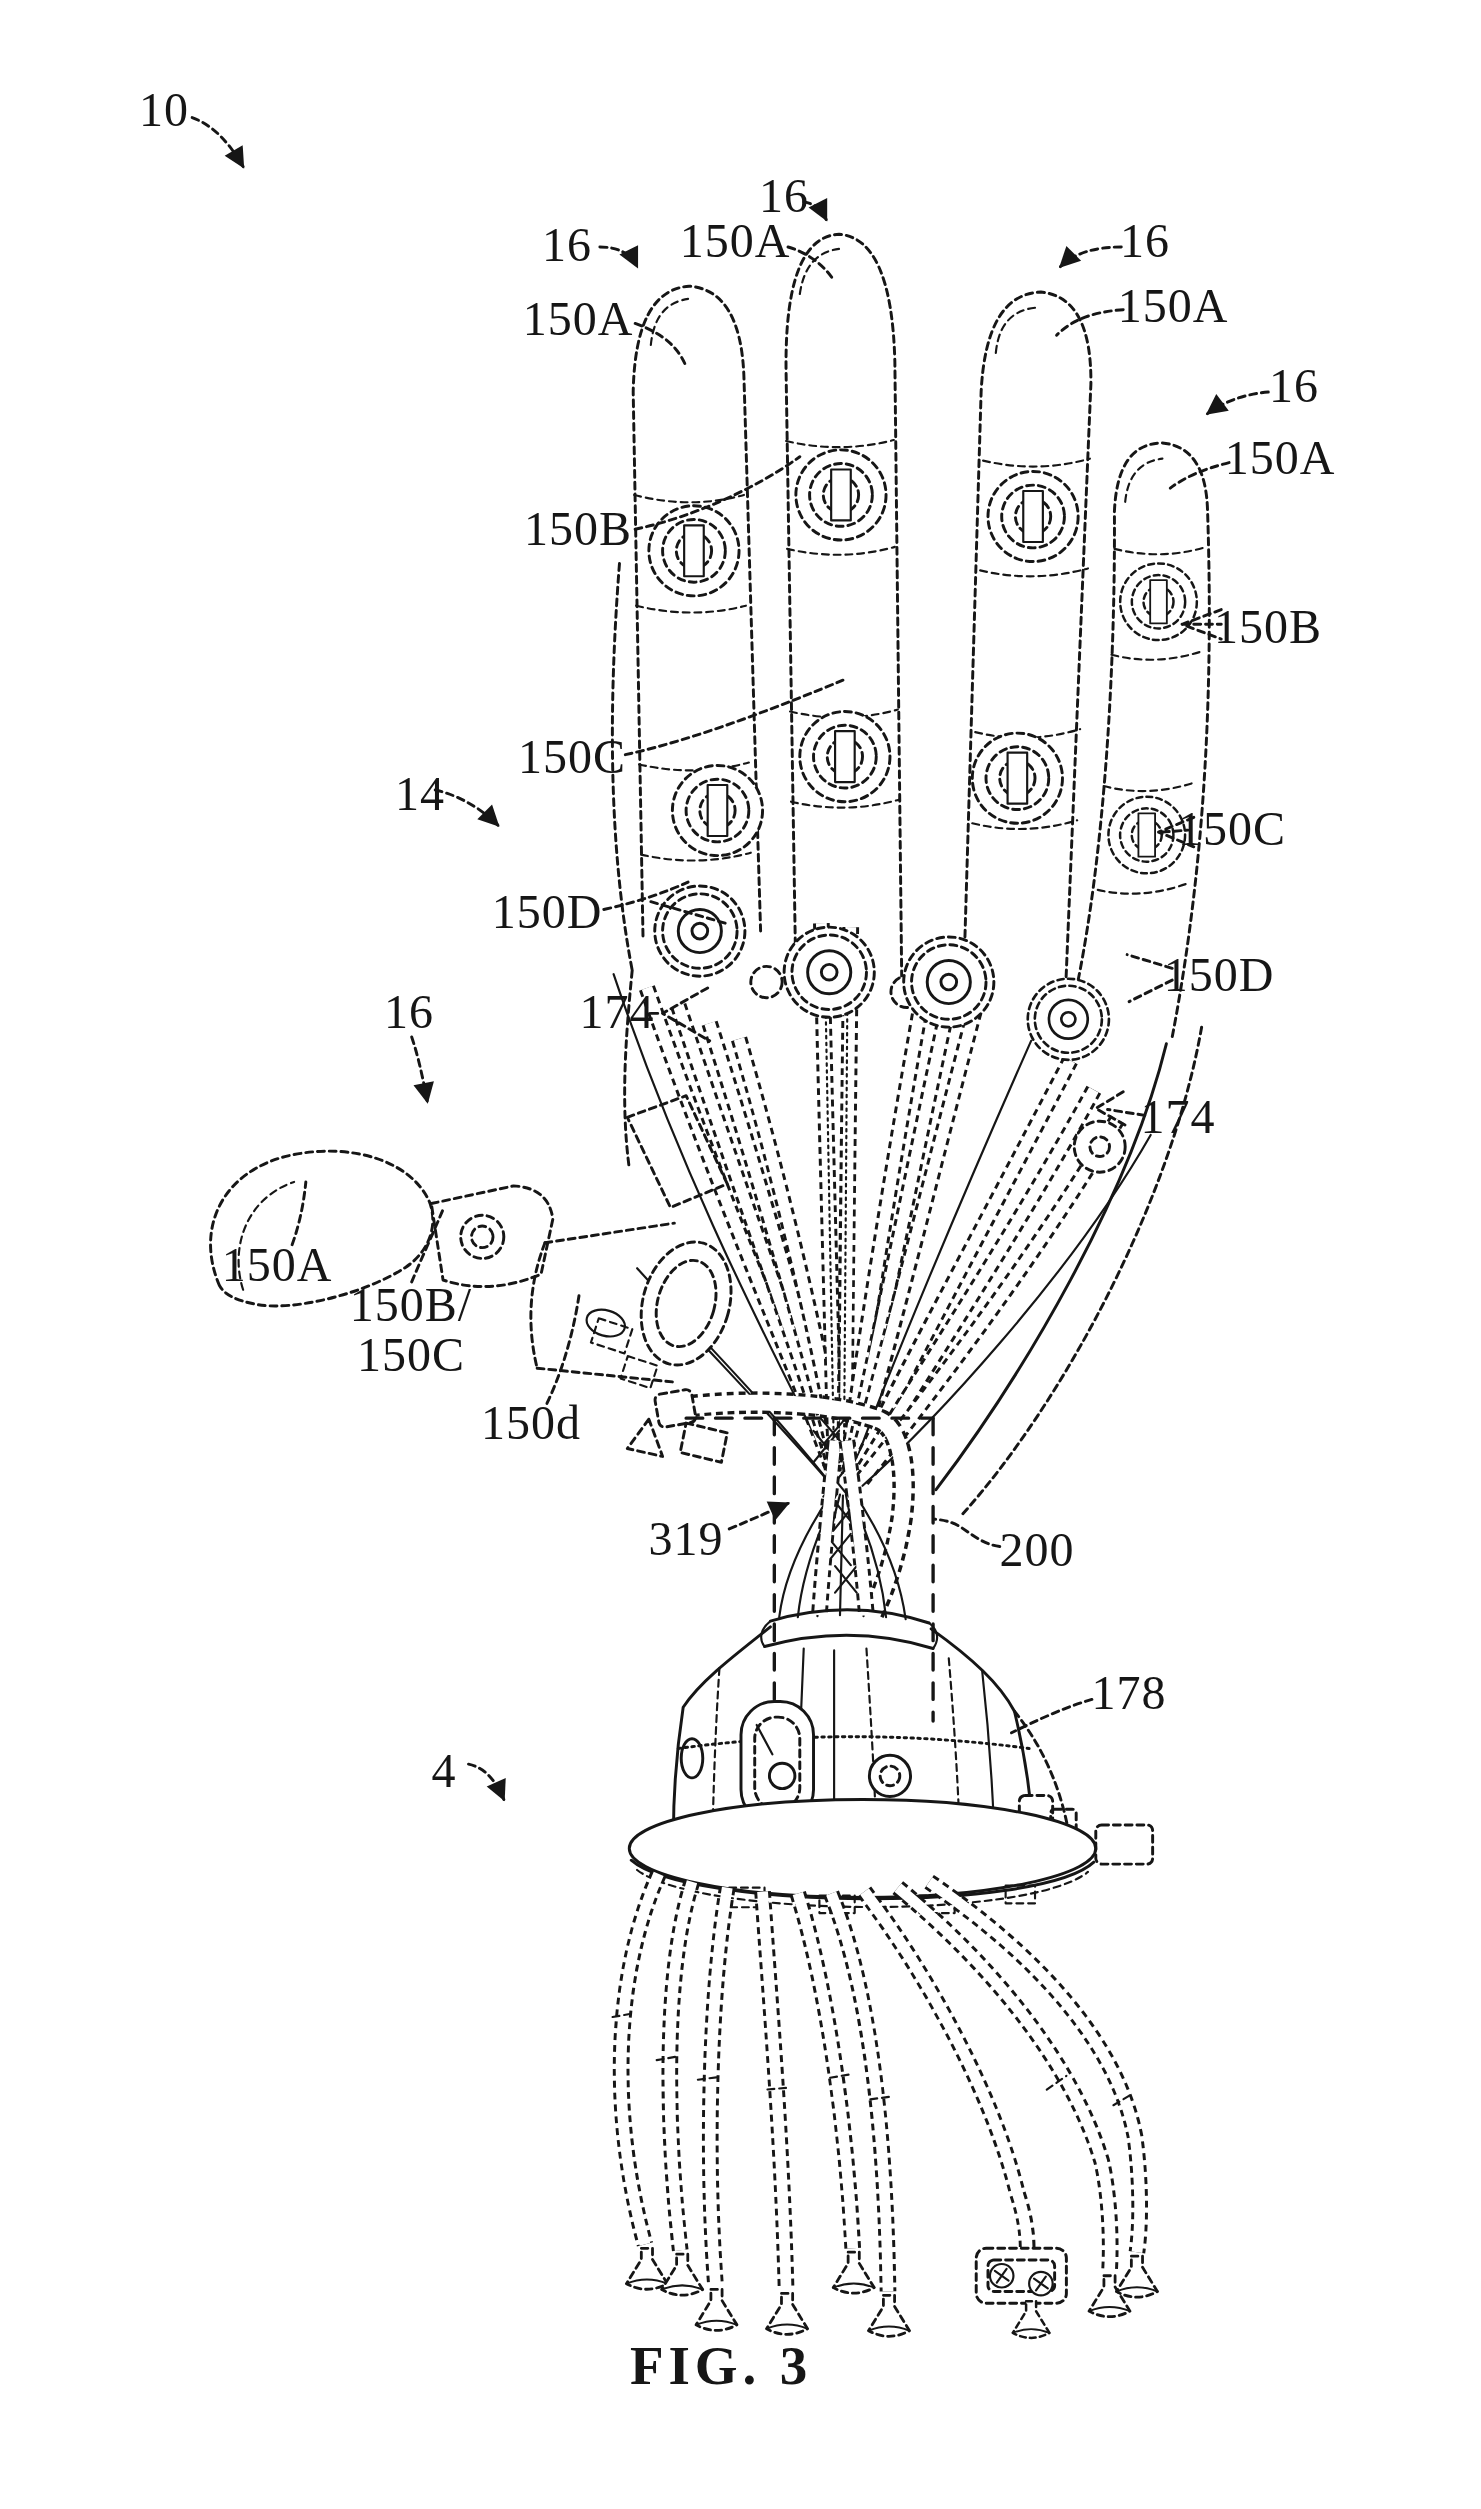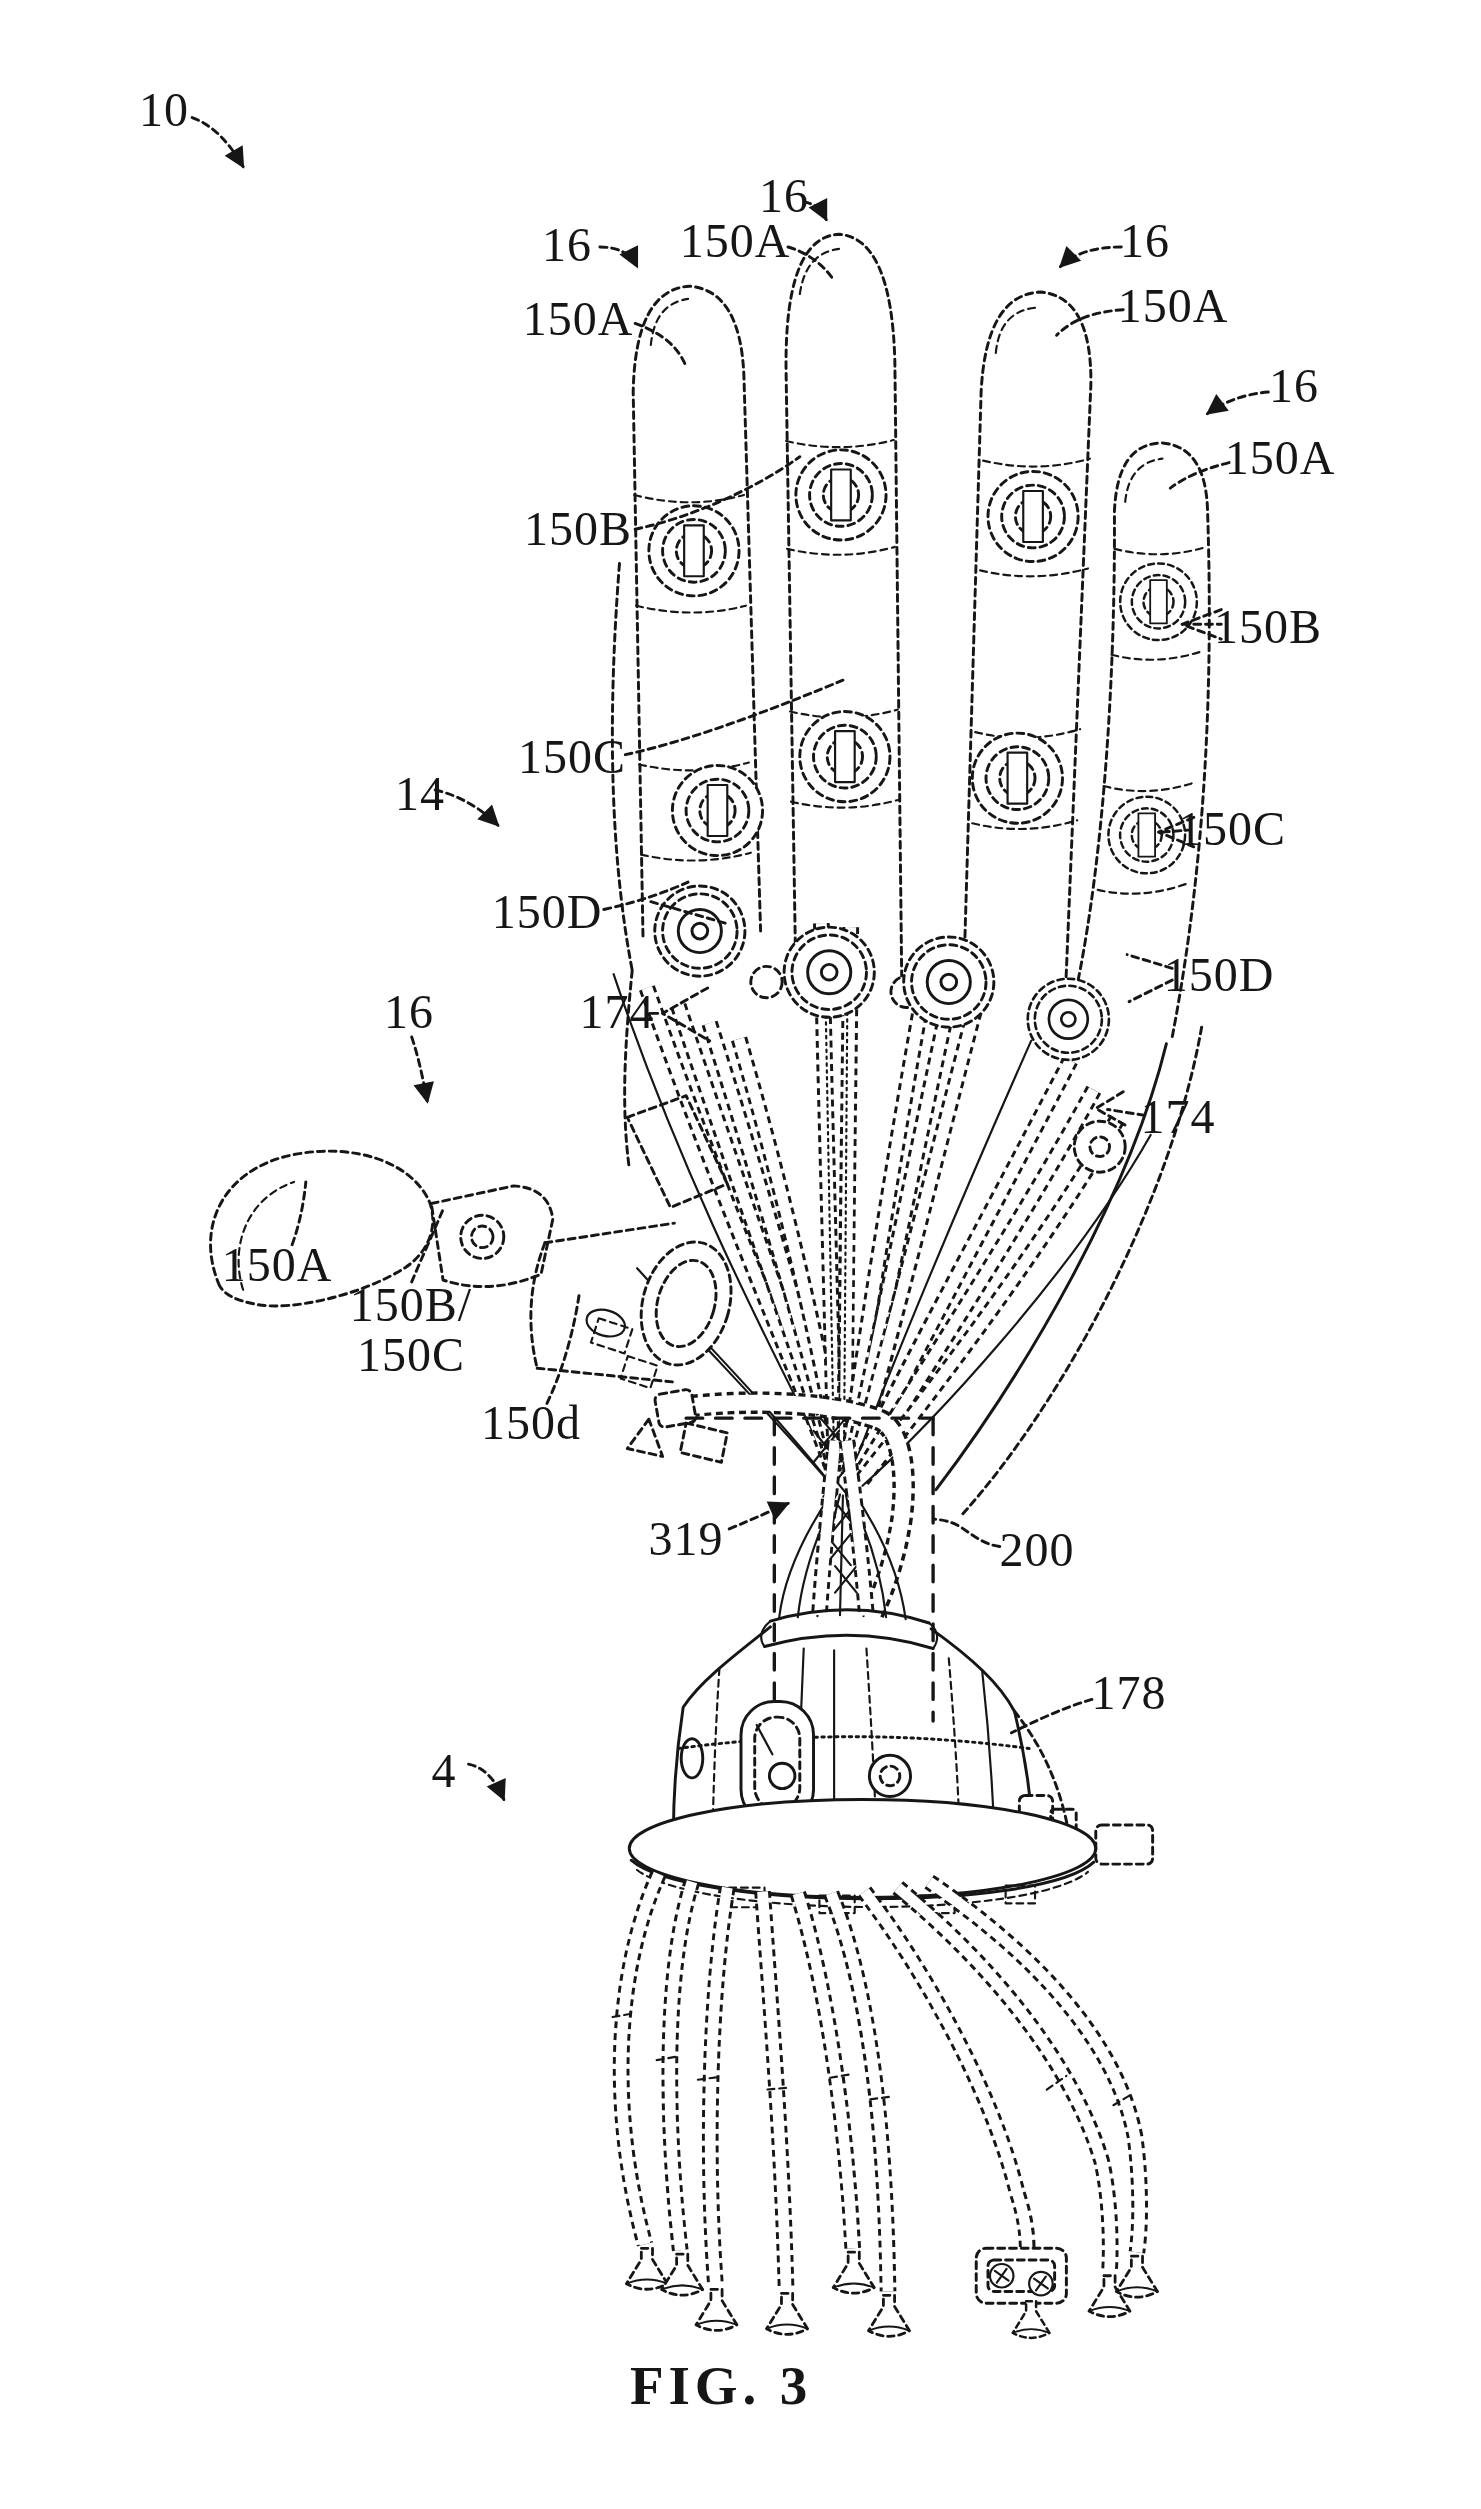--- a/index.html
+++ b/index.html
@@ -12,21 +12,21 @@
   .d{stroke-dasharray:7 5;}
   .dd{stroke-dasharray:2.5 4.5;}
   .dbox{stroke-dasharray:17 13;stroke-width:3.4;}
   .w{fill:#ffffff;}
   .tubeA{stroke:var(--ink);stroke-width:17;fill:none;stroke-linecap:butt;stroke-dasharray:7 5;}
   .tubeB{stroke:#ffffff;stroke-width:11;fill:none;stroke-linecap:butt;}
   .tubeC{stroke:var(--ink);stroke-width:23;fill:none;stroke-linecap:butt;stroke-dasharray:7 5;}
   .tubeD{stroke:#ffffff;stroke-width:16;fill:none;stroke-linecap:butt;}
   .ref{position:absolute;transform:translate(-50%,-50%);font-size:48px;line-height:1.04;
        color:var(--ink);white-space:pre-line;text-align:center;letter-spacing:1px;}
-  .caption{font-weight:bold;font-size:55px;letter-spacing:4.9px;margin-top:20px;}
+  .caption{font-weight:bold;font-size:55px;letter-spacing:4.9px;}
 </style>
 </head>
 <body>
 
 <div class="page">
 
 <svg width="1482" height="2509" viewBox="0 0 1512 2560">
   <defs>
     <marker id="arr" viewBox="0 0 12 12" refX="10" refY="6" markerWidth="8.5" markerHeight="8.5" orient="auto-start-reverse">
       <path d="M1 1 L11 6 L1 11 Z" fill="#161616"></path>

